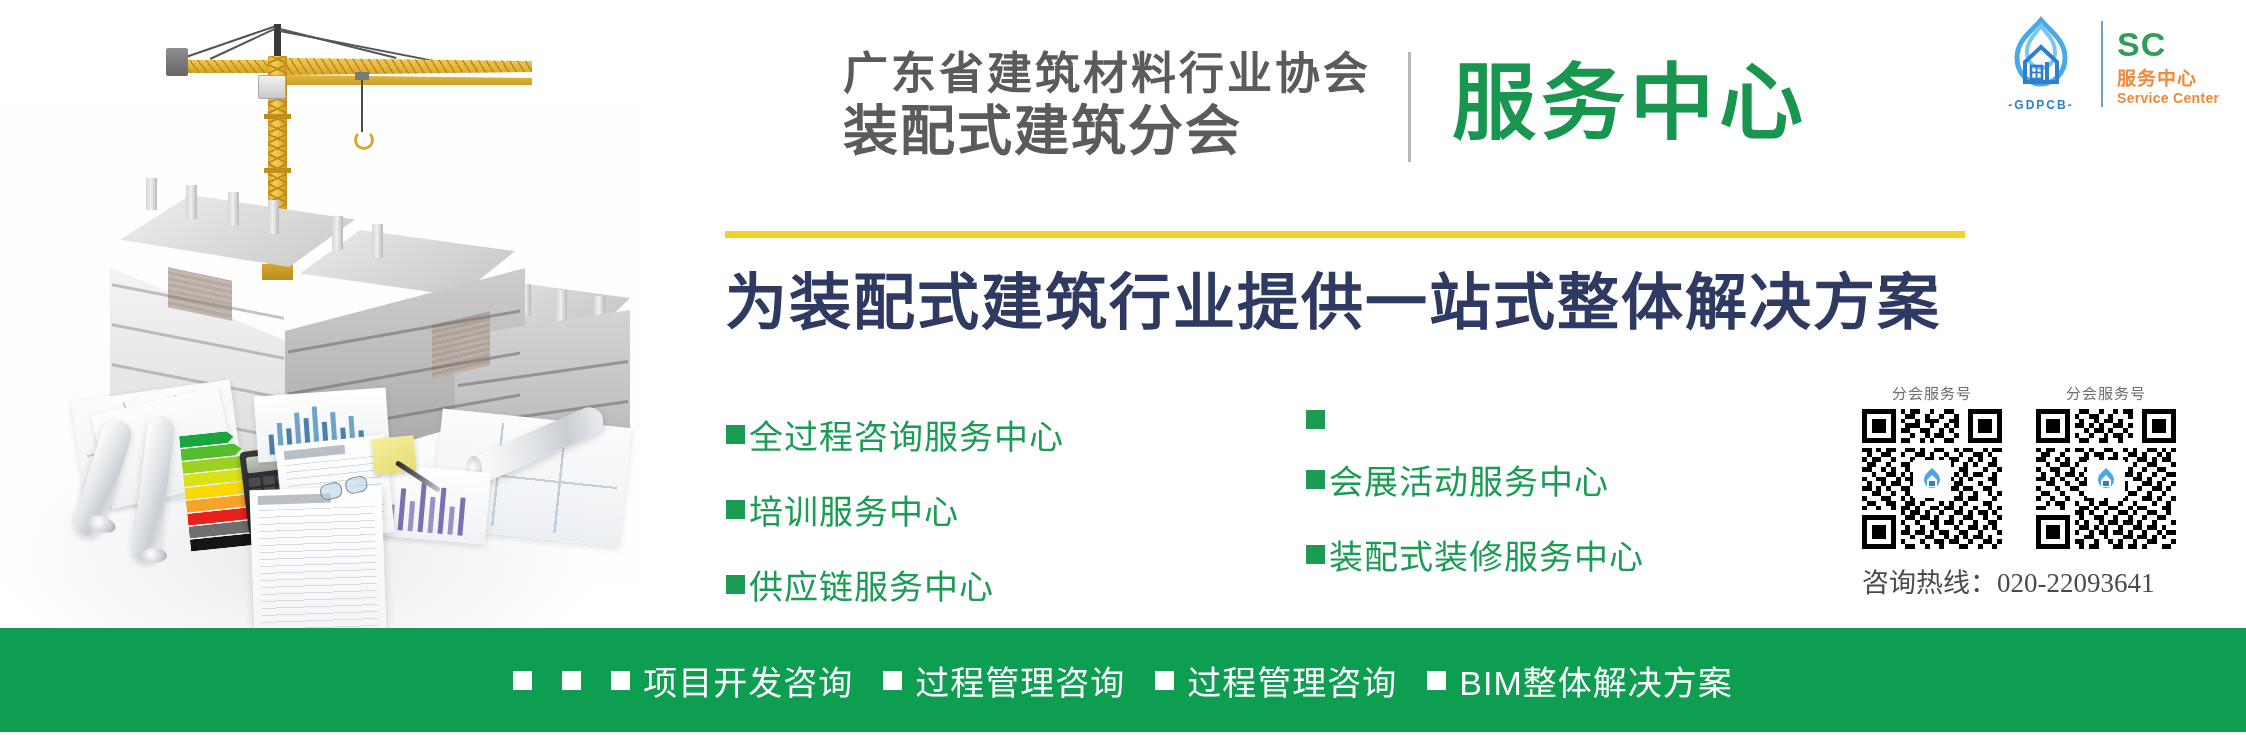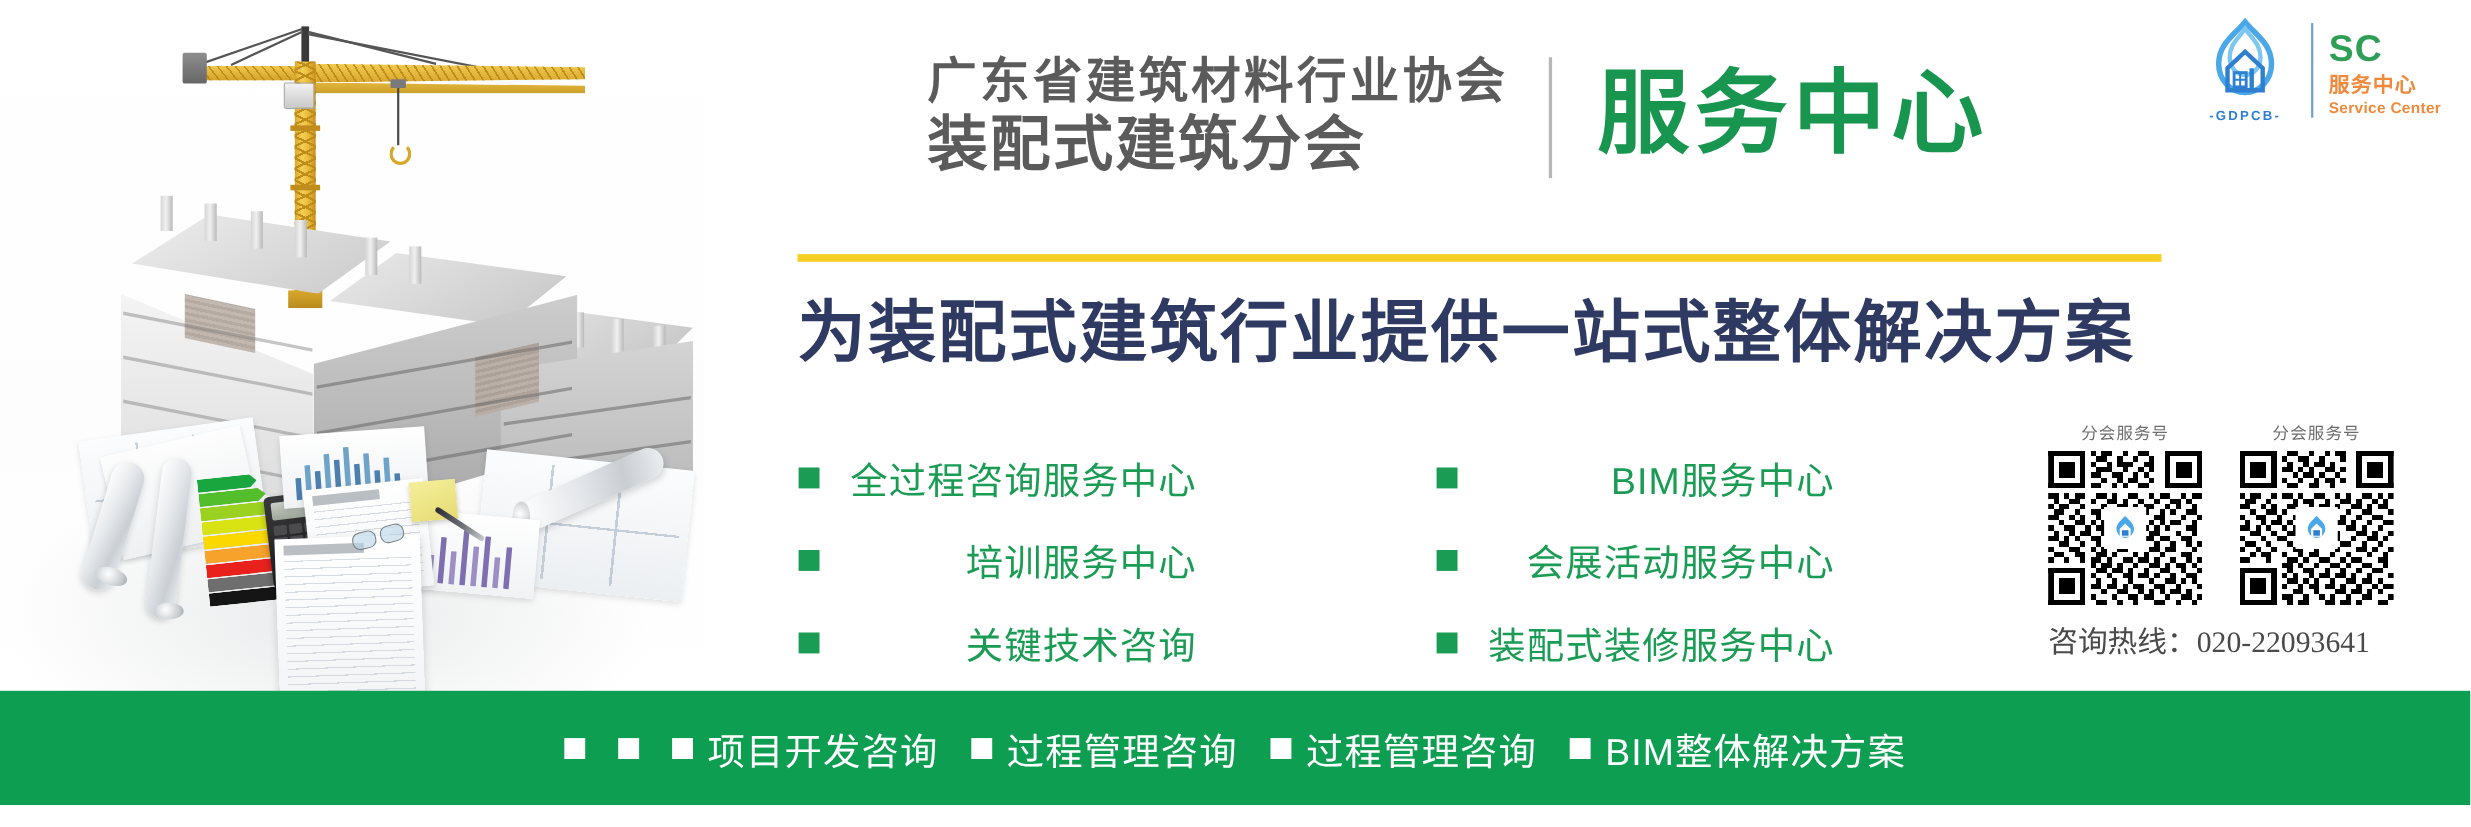--- a/index.html
+++ b/index.html
@@ -141,21 +141,21 @@
 
   .hr-yellow{position:absolute;left:725px;top:231px;width:1240px;height:7px;background:#f7ce23;}
 
   .slogan{position:absolute;left:725px;top:252px;font-size:62px;font-weight:700;
           color:#2f3a63;letter-spacing:2px;white-space:nowrap;}
 
   
   .svc{position:absolute;top:410px;display:flex;flex-direction:column;gap:26px;}
   .svc.left{left:726px;}
   .svc.right{left:1306px;}
-  .svc-item{display:flex;align-items:center;gap:28px;justify-content:space-between;}
+  .svc-item{display:flex;align-items:center;gap:4px;}
   .sq{width:19px;height:19px;background:#1b9c55;flex:0 0 auto;}
   .svc-label{font-size:34px;color:#1b9c55;font-weight:500;letter-spacing:1px;white-space:nowrap;}
 
   
   .qrblock{position:absolute;left:1862px;top:382px;width:340px;font-family:Liberation Serif, serif;}
   .qr-row{display:flex;gap:34px;}
   .qr-cell{width:140px;}
   .qr-cap{font-size:15px;color:#6d6d6d;text-align:center;margin-bottom:6px;letter-spacing:1px;}
   .qr-img{position:relative;width:140px;height:140px;background:#fff;}
   .qr-logo{position:absolute;left:50%;top:50%;transform:translate(-50%,-50%);
@@ -346,28 +346,27 @@
     <div class="svc-item">
       <span class="sq"></span>
       <span class="svc-label">全过程咨询服务中心</span>
     </div>
     <div class="svc-item">
       <span class="sq"></span>
       <span class="svc-label">培训服务中心</span>
     </div>
     <div class="svc-item">
       <span class="sq"></span>
-      <span class="svc-label">关键技术咨询</span>
+      <span class="svc-label">供应链服务中心</span>
     </div>
   </div>
 
   <div class="svc right">
     <div class="svc-item">
       <span class="sq"></span>
-      <span class="svc-label">BIM服务中心</span>
     </div>
     <div class="svc-item">
       <span class="sq"></span>
       <span class="svc-label">会展活动服务中心</span>
     </div>
     <div class="svc-item">
       <span class="sq"></span>
       <span class="svc-label">装配式装修服务中心</span>
     </div>
   </div>

